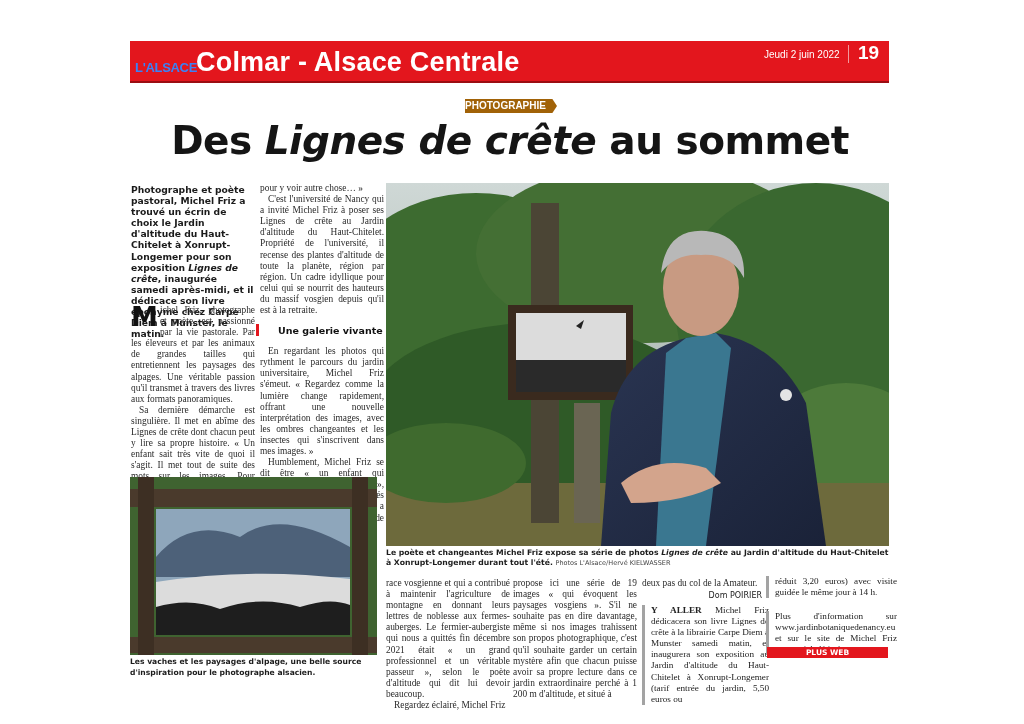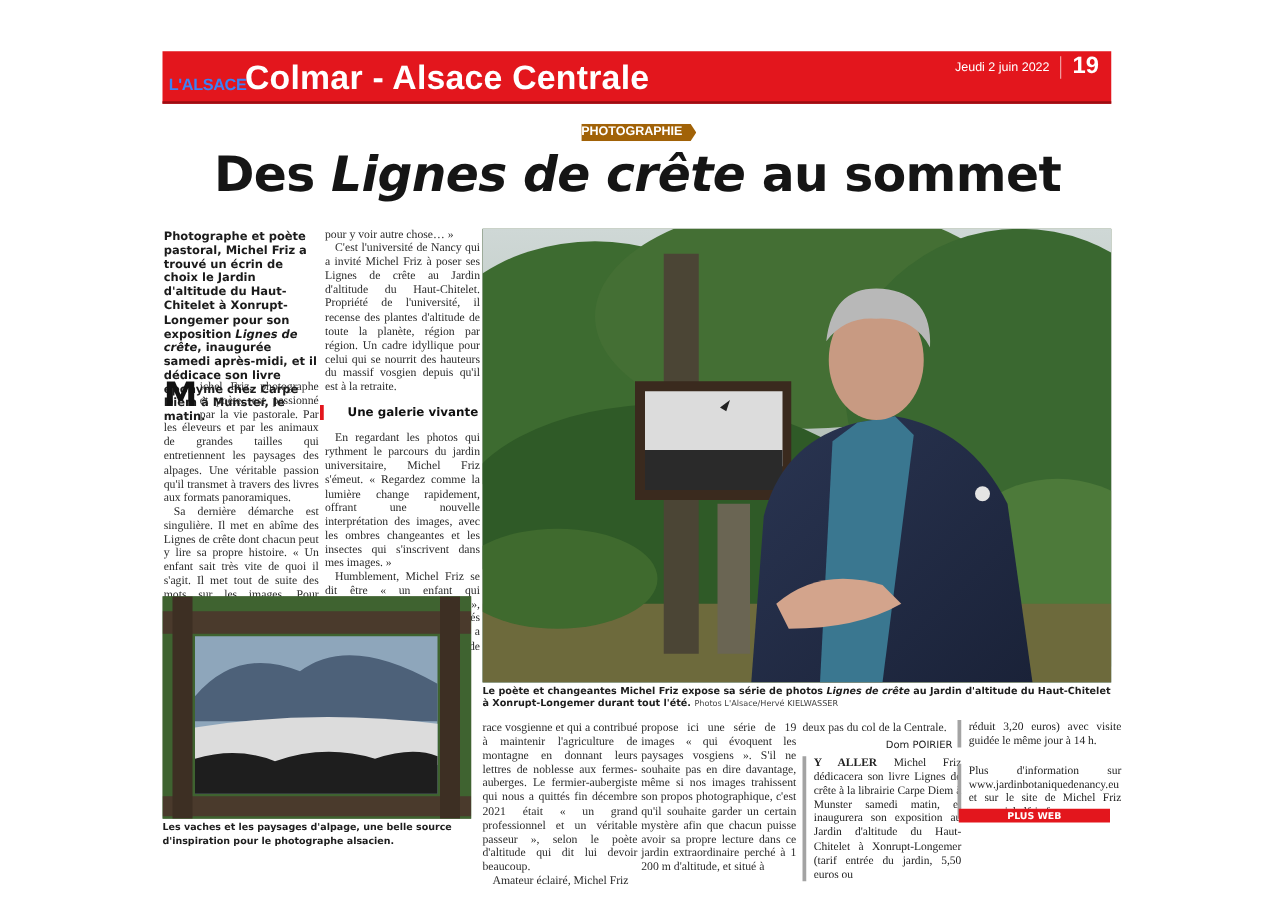--- a/index.html
+++ b/index.html
@@ -142,29 +142,29 @@
     <rect x="26" y="32" width="194" height="126" fill="#8ea6bb"></rect>
     <path d="M26 80 Q60 40 110 60 Q150 30 220 70 L220 100 L26 100 Z" fill="#4d6179"></path>
     <path d="M26 105 Q120 90 220 102 L220 135 L26 135 Z" fill="#dcdcdc"></path>
     <path d="M26 130 Q60 120 90 132 Q130 118 170 130 Q200 120 220 128 L220 158 L26 158 Z" fill="#1e1e1e"></path>
   </svg>
 </div>
 <div class="abs caption-small">Les vaches et les paysages d'alpage, une belle source d'inspiration pour le photographe alsacien.</div>
 
 <div class="abs col col3">
   <p class="para noindent">race vosgienne et qui a contribué à maintenir l'agriculture de montagne en donnant leurs lettres de noblesse aux fermes-auberges. Le fermier-aubergiste qui nous a quittés fin décembre 2021 était « un grand professionnel et un véritable passeur », selon le poète d'altitude qui dit lui devoir beaucoup.</p>
-  <p class="para">Amateur éclairé, Michel Friz</p>
+  <p class="para">Regardez éclairé, Michel Friz</p>
 </div>
 
 <div class="abs col col4">
   <p class="para noindent">propose ici une série de 19 images « qui évoquent les paysages vosgiens ». S'il ne souhaite pas en dire davantage, même si nos images trahissent son propos photographique, c'est qu'il souhaite garder un certain mystère afin que chacun puisse avoir sa propre lecture dans ce jardin extraordinaire perché à 1 200 m d'altitude, et situé à</p>
 </div>
 
 <div class="abs col col5">
-  <p class="para noindent">deux pas du col de la Centrale.</p>
+  <p class="para noindent">deux pas du col de la Amateur.</p>
   <div class="signature">Dom POIRIER</div>
 </div>
 
 <div class="abs infobox y-aller">
   <b>Y ALLER</b><span> Michel Friz dédicacera son livre Lignes de crête à la librairie Carpe Diem à Munster samedi matin, et inaugurera son exposition au Jardin d'altitude du Haut-Chitelet à Xonrupt-Longemer (tarif entrée du jardin, 5,50 euros ou</span>
 </div>
 <div class="abs infobox reduit">réduit 3,20 euros) avec visite guidée le même jour à 14 h.</div>
 <div class="abs infobox plusinfo">Plus d'information sur www.jardinbotaniquedenancy.eu et sur le site de Michel Friz www.michelfriz.fr</div>
 
 <div class="abs plusweb">

